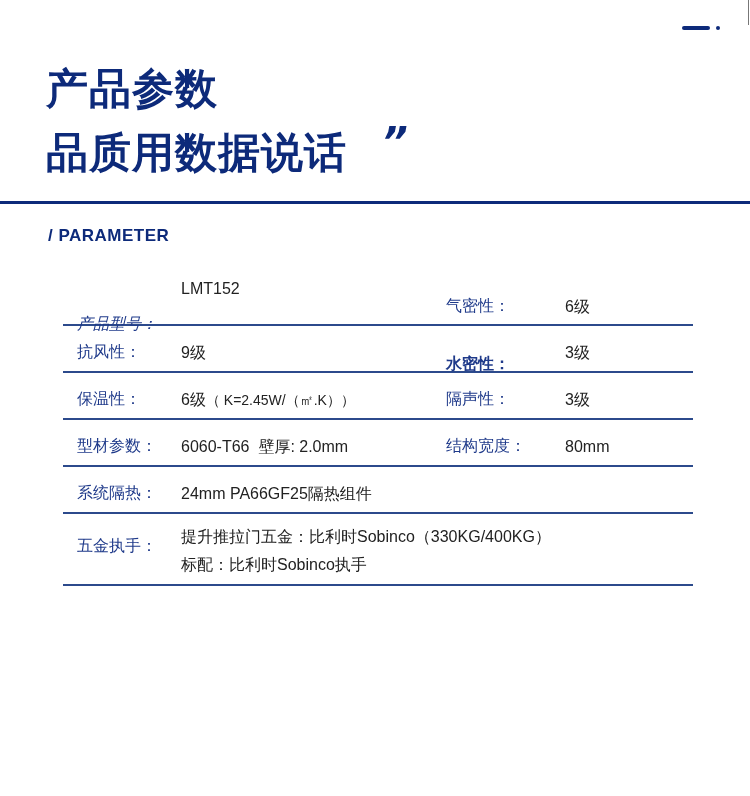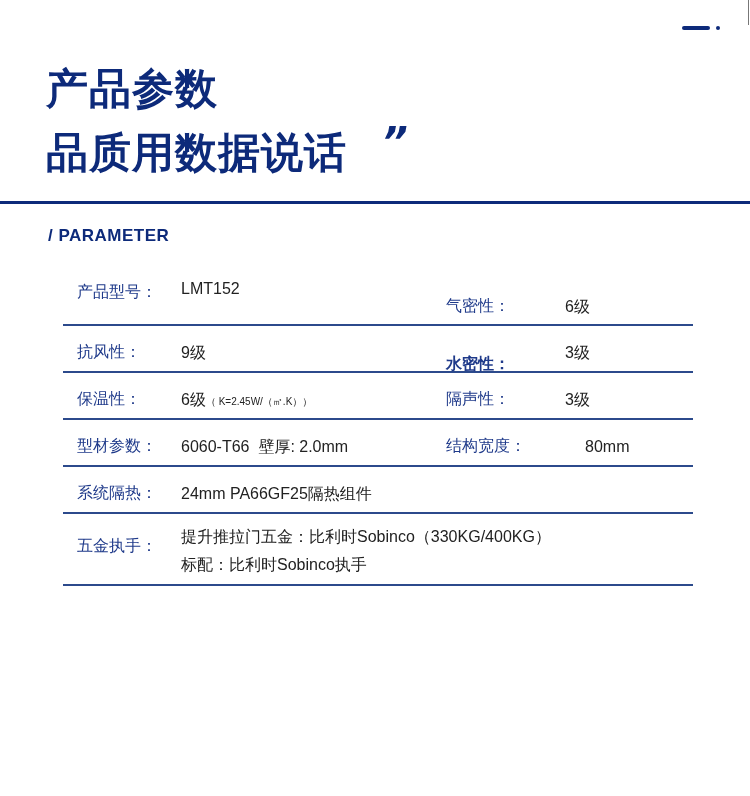--- a/index.html
+++ b/index.html
@@ -17,41 +17,41 @@
 
     .divider { position: absolute; left: 0; top: 201px; width: 750px; height: 3px; background: #0d2a7a; }
 
     .subhead { position: absolute; left: 48px; top: 226px; color: #0d2a7a; font-family: "Liberation Sans", sans-serif; font-weight: bold; font-size: 17px; letter-spacing: 0.5px; }
 
     .table { position: absolute; left: 63px; top: 280px; width: 630px; }
     .row { position: relative; border-bottom: 2px solid #2c4a8c; }
     .cell { position: absolute; font-size: 16px; white-space: nowrap; line-height: 1; }
     .label { color: #1f3a8a; }
     .value { color: #222; font-family: "Liberation Sans", sans-serif; }
-    .small { font-size: 10px; }
+    .small { font-size: 14px; }
     .ml { line-height: 26px; }
   </style>
 </head>
 <body>
 
 <div class="deco-bar"></div>
 <div class="deco-dot"></div>
 <div class="edge-line"></div>
 
 <div class="title l1">产品参数</div>
 <div class="title l2">品质用数据说话</div>
 <div class="quote">”</div>
 
 <div class="divider"></div>
 
 <div class="subhead">/ PARAMETER</div>
 
 <div class="table">
   <div class="row" style="height:46px;">
-    <span class="cell label" style="left:14px;top:4px;">产品型号：</span>
+    <span class="cell label" style="left:14px;top:36px;font-style:italic;">产品型号：</span>
     <span class="cell value" style="left:118px;top:1px;text-align:right;">LMT152</span>
     <span class="cell label" style="left:383px;top:18px;">气密性：</span>
     <span class="cell value" style="left:502px;top:19px;">6级</span>
   </div>
   <div class="row" style="height:47px;">
     <span class="cell label" style="left:14px;top:18px;">抗风性：</span>
     <span class="cell value" style="left:118px;top:19px;">9级</span>
     <span class="cell label" style="left:383px;top:30px;font-weight:bold;">水密性：</span>
     <span class="cell value" style="left:502px;top:19px;">3级</span>
   </div>
@@ -60,21 +60,21 @@
     <span class="cell value" style="left:118px;top:19px;">
       <span>6级</span><span class="small">（ K=2.45W/（㎡.K））</span>
     </span>
     <span class="cell label" style="left:383px;top:18px;">隔声性：</span>
     <span class="cell value" style="left:502px;top:19px;">3级</span>
   </div>
   <div class="row" style="height:47px;">
     <span class="cell label" style="left:14px;top:18px;">型材参数：</span>
     <span class="cell value" style="left:118px;top:19px;white-space:pre;">6060-T66  壁厚: 2.0mm</span>
     <span class="cell label" style="left:383px;top:18px;">结构宽度：</span>
-    <span class="cell value" style="left:522px;top:19px;">80mm</span>
+    <span class="cell value" style="left:502px;top:19px;">80mm</span>
   </div>
   <div class="row" style="height:47px;">
     <span class="cell label" style="left:14px;top:18px;">系统隔热：</span>
     <span class="cell value" style="left:118px;top:19px;">24mm PA66GF25隔热组件</span>
   </div>
   <div class="row" style="height:72px;">
     <span class="cell label" style="left:14px;top:24px;">五金执手：</span>
     <span class="cell value ml" style="left:118px;top:10px;">提升推拉门五金：比利时Sobinco（330KG/400KG）</span>
     <span class="cell value ml" style="left:118px;top:38px;">标配：比利时Sobinco执手</span>
   </div>

